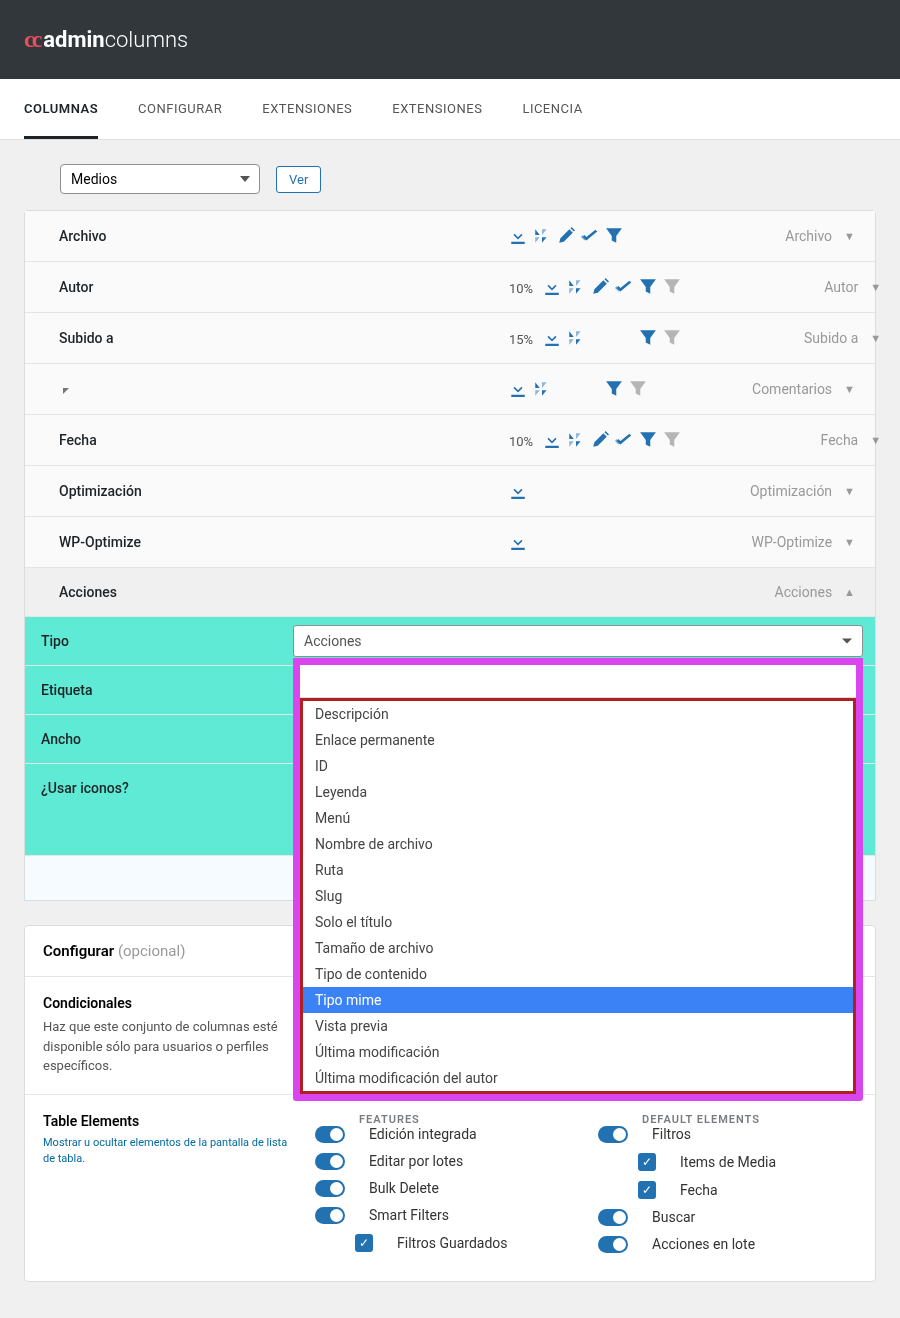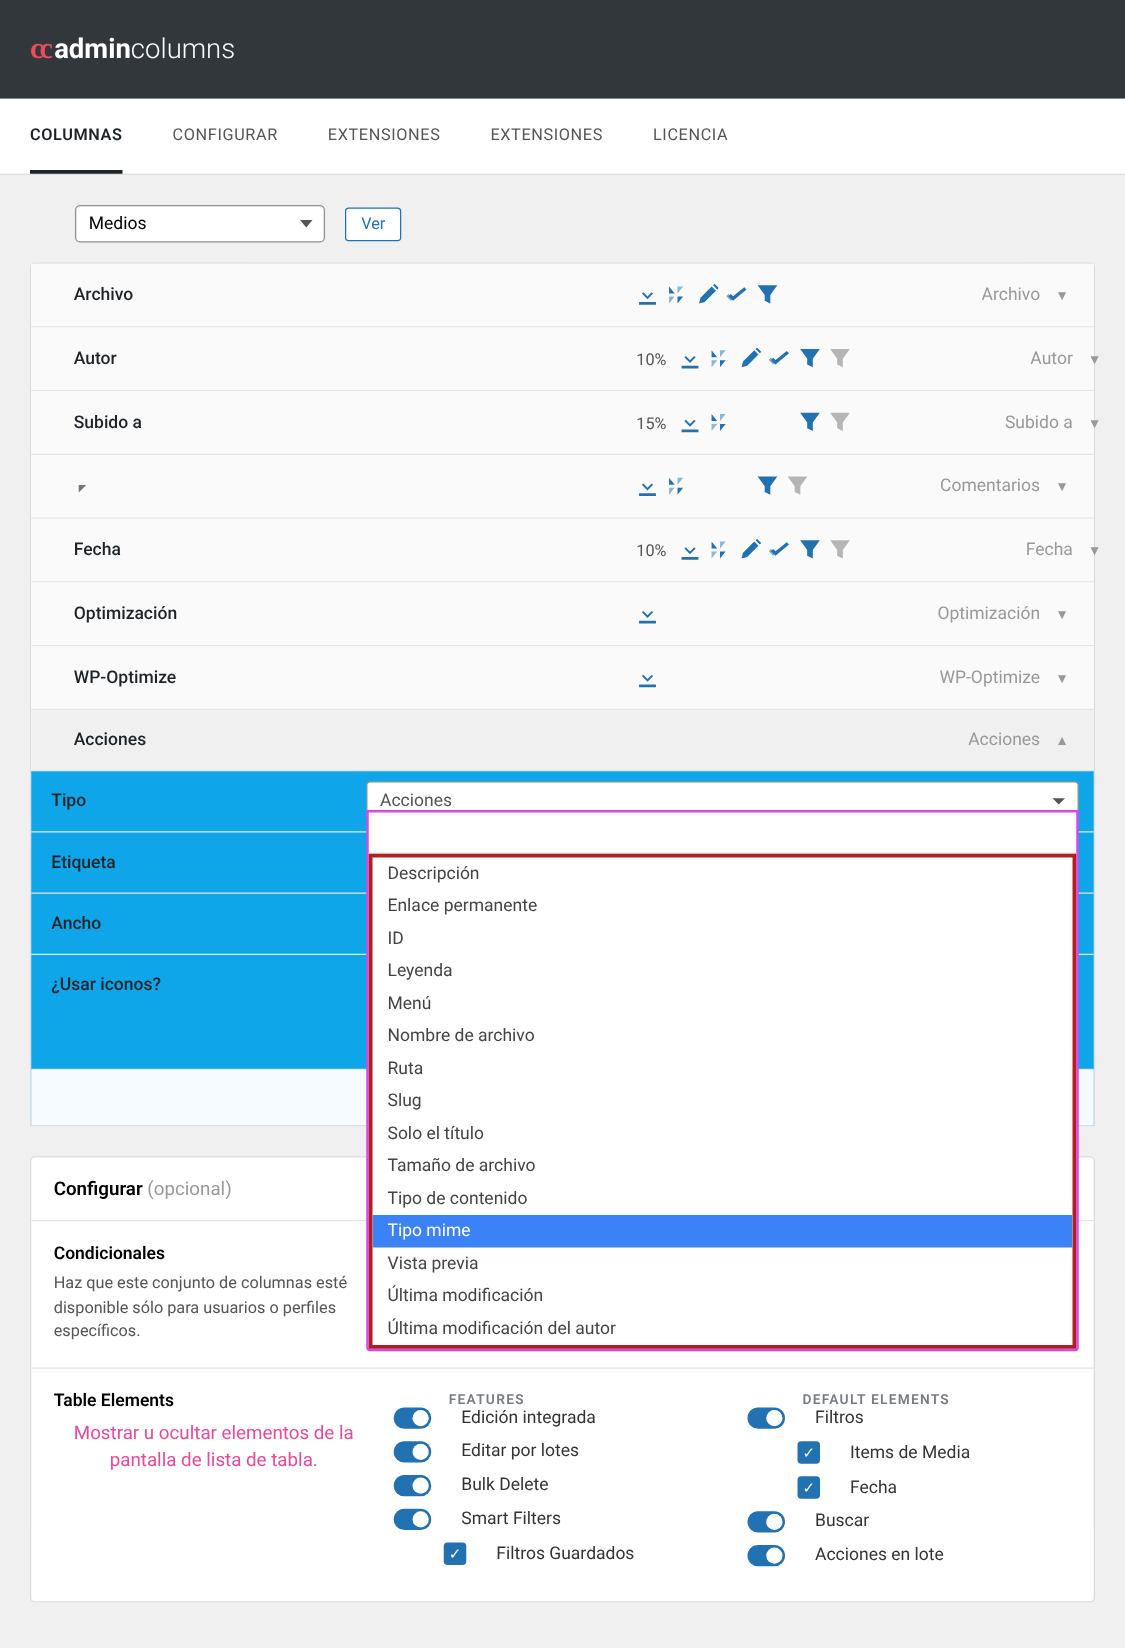--- a/index.html
+++ b/index.html
@@ -23,46 +23,46 @@
 .panel { margin: 0 24px; border: 1px solid #dcdcde; border-radius: 4px 4px 0 0; overflow: visible; background: #fff; }
 .col-row { display: flex; align-items: center; padding: 16px 20px 16px 34px; border-bottom: 1px solid #e5e5e5; background: #fafafa; }
 .col-row.expanded { background: #f0f0f0; }
 .col-title { flex: 0 0 300px; font-size: 14px; color: #1d2327; font-weight: 500; }
 .col-icons { flex: 1; display: flex; align-items: flex-end; gap: 6px; justify-content: flex-start; padding-left: 150px; }
 .pct { font-size: 13px; color: #555; margin-right: 4px; }
 .ic { width: 18px; height: 18px; display: inline-flex; align-items: center; justify-content: center; color: #2271b1; }
 .col-right { flex: 0 0 200px; display: flex; align-items: center; justify-content: flex-end; gap: 12px; font-size: 14px; color: #999; }
 .chev { color: #999; font-size: 11px; }
 
-.settings { background: #0ea5e9; }
+.settings { background: #5eead4; }
 .setting-row { display: flex; border-bottom: 1px solid #e5e5e5; }
 .setting-label { width: 268px; padding: 16px 20px 16px 16px; font-size: 14px; color: #1d2327; font-weight: 500; }
 .setting-control { flex: 1; padding: 8px 12px 8px 0; position: relative; }
 .dropdown-btn { width: 100%; background: #fff; border: 1px solid #8c8f94; border-radius: 3px; padding: 7px 30px 7px 10px; font-size: 14px; color: #555; text-align: left; cursor: pointer; position: relative; }
 .dropdown-btn::after { content: ""; position: absolute; right: 10px; top: 50%; transform: translateY(-50%); border-left: 5px solid transparent; border-right: 5px solid transparent; border-top: 5px solid #555; }
 
-.dropdown-panel { position: absolute; top: 31px; left: 0; right: 12px; background: #fff; border: 2px solid #d946ef; border-radius: 0 0 3px 3px; z-index: 100; }
+.dropdown-panel { position: absolute; top: 41px; left: 0; right: 12px; background: #fff; border: 7px solid #d946ef; border-radius: 0 0 3px 3px; z-index: 100; }
 .dd-search { border-bottom: 1px solid #ddd; padding: 4px; }
 .dd-search input { width: 100%; border: none; outline: none; padding: 4px 6px; font-size: 14px; }
 .dd-list { border: 3px solid #b02020; overflow-y: auto; }
 .dd-item { padding: 5px 12px; font-size: 14px; color: #444; cursor: pointer; }
 .dd-item.selected { background: #3b82f6; color: #fff; }
 
 .config-panel { margin: 24px 24px 0; background: #fff; border: 1px solid #dcdcde; border-radius: 4px; }
 .config-header { padding: 16px 18px; border-bottom: 1px solid #e5e5e5; font-size: 15px; }
 .config-header .opt { color: #999; font-weight: 400; }
 .config-header b { font-weight: 600; }
 .config-body { padding: 18px; border-bottom: 1px solid #e5e5e5; }
 .config-body h4 { font-size: 14px; font-weight: 600; margin-bottom: 6px; }
 .config-body p { font-size: 13px; color: #555; line-height: 1.5; max-width: 250px; }
 
 .table-elements { display: flex; padding: 18px; gap: 16px; }
 .te-left { width: 256px; }
 .te-left h4 { font-size: 14px; font-weight: 600; margin-bottom: 6px; }
-.te-left p { font-size: 15px; color: #ec4899; line-height: 1.5; text-align: center; }
+.te-left p { font-size: 11px; color: #0369a1; line-height: 1.5; }
 .te-cols { flex: 1; display: flex; gap: 24px; }
 .te-col { flex: 1; }
 .te-heading { font-size: 11px; color: #787c82; letter-spacing: 1px; font-weight: 600; margin-bottom: 0; padding-left: 44px; }
 .te-item { display: flex; align-items: center; gap: 24px; margin-bottom: 10px; font-size: 14px; color: #333; }
 .te-item.indent { margin-left: 40px; }
 
 .toggle { width: 30px; height: 17px; background: #2271b1; border-radius: 10px; position: relative; cursor: pointer; flex-shrink: 0; }
 .toggle::after { content: ""; position: absolute; width: 13px; height: 13px; background: #fff; border-radius: 50%; top: 2px; right: 2px; }
 .checkbox { width: 18px; height: 18px; background: #2271b1; border-radius: 3px; display: inline-flex; align-items: center; justify-content: center; color: #fff; font-size: 12px; flex-shrink: 0; cursor: pointer; }
 

